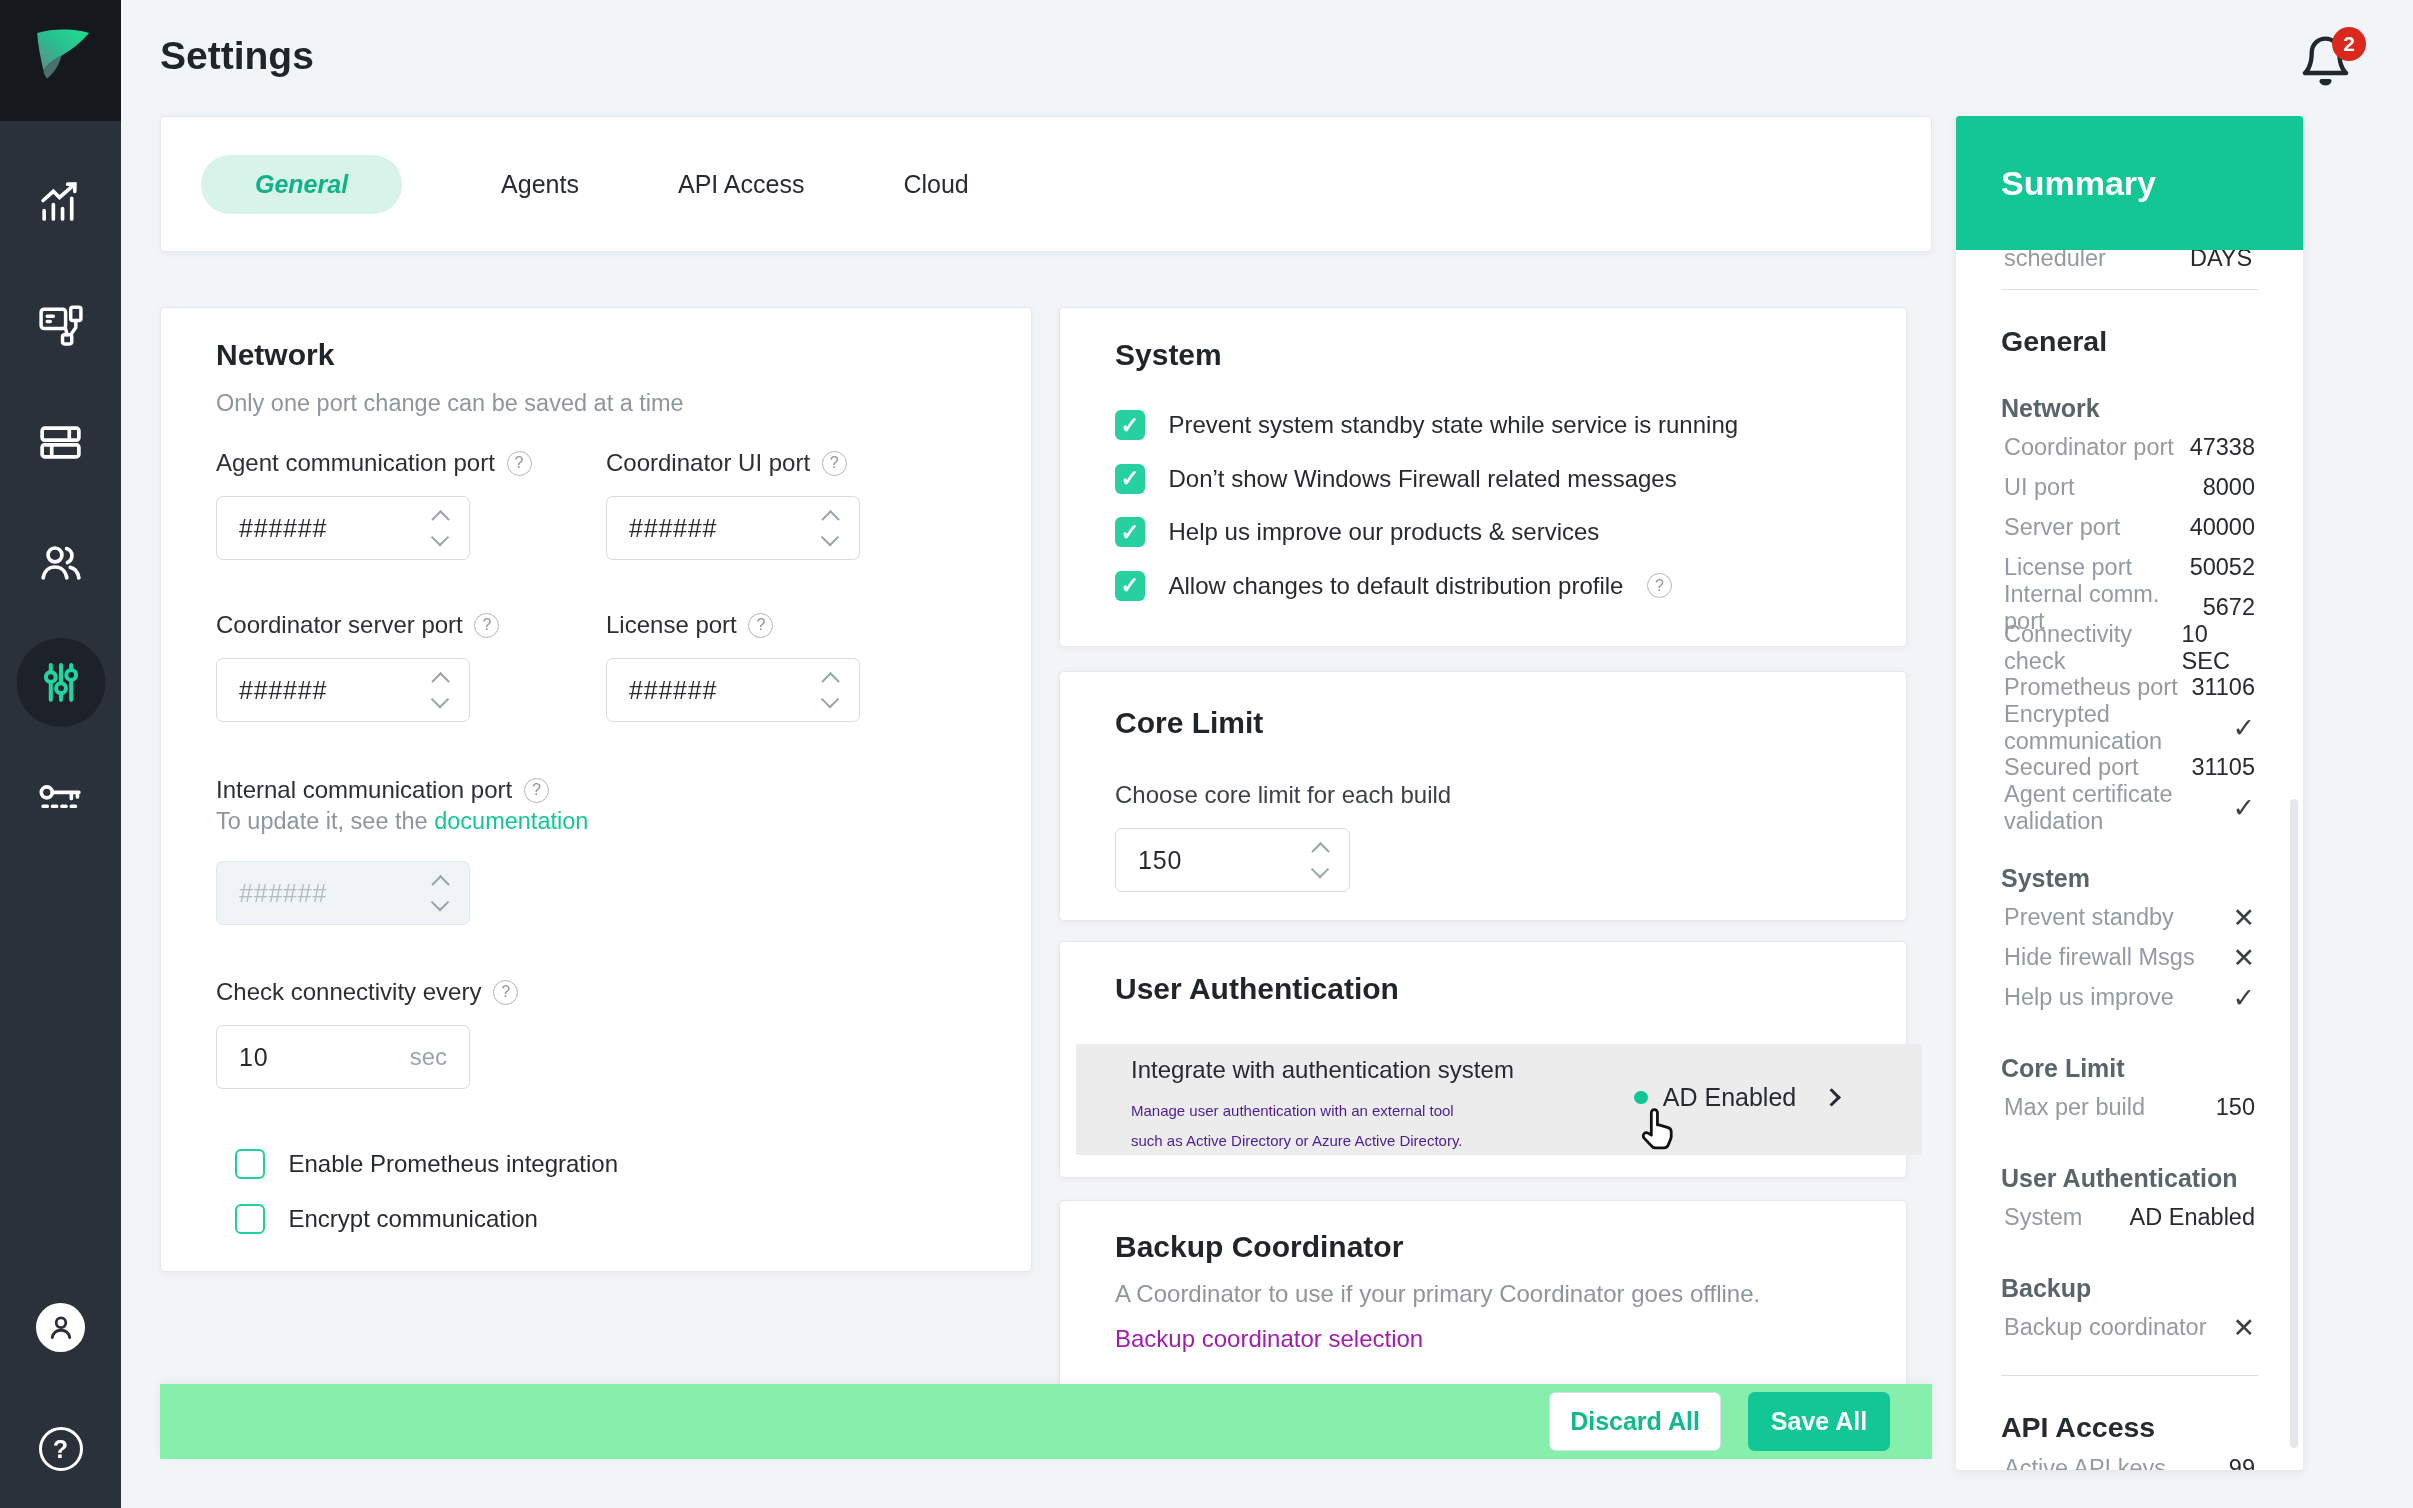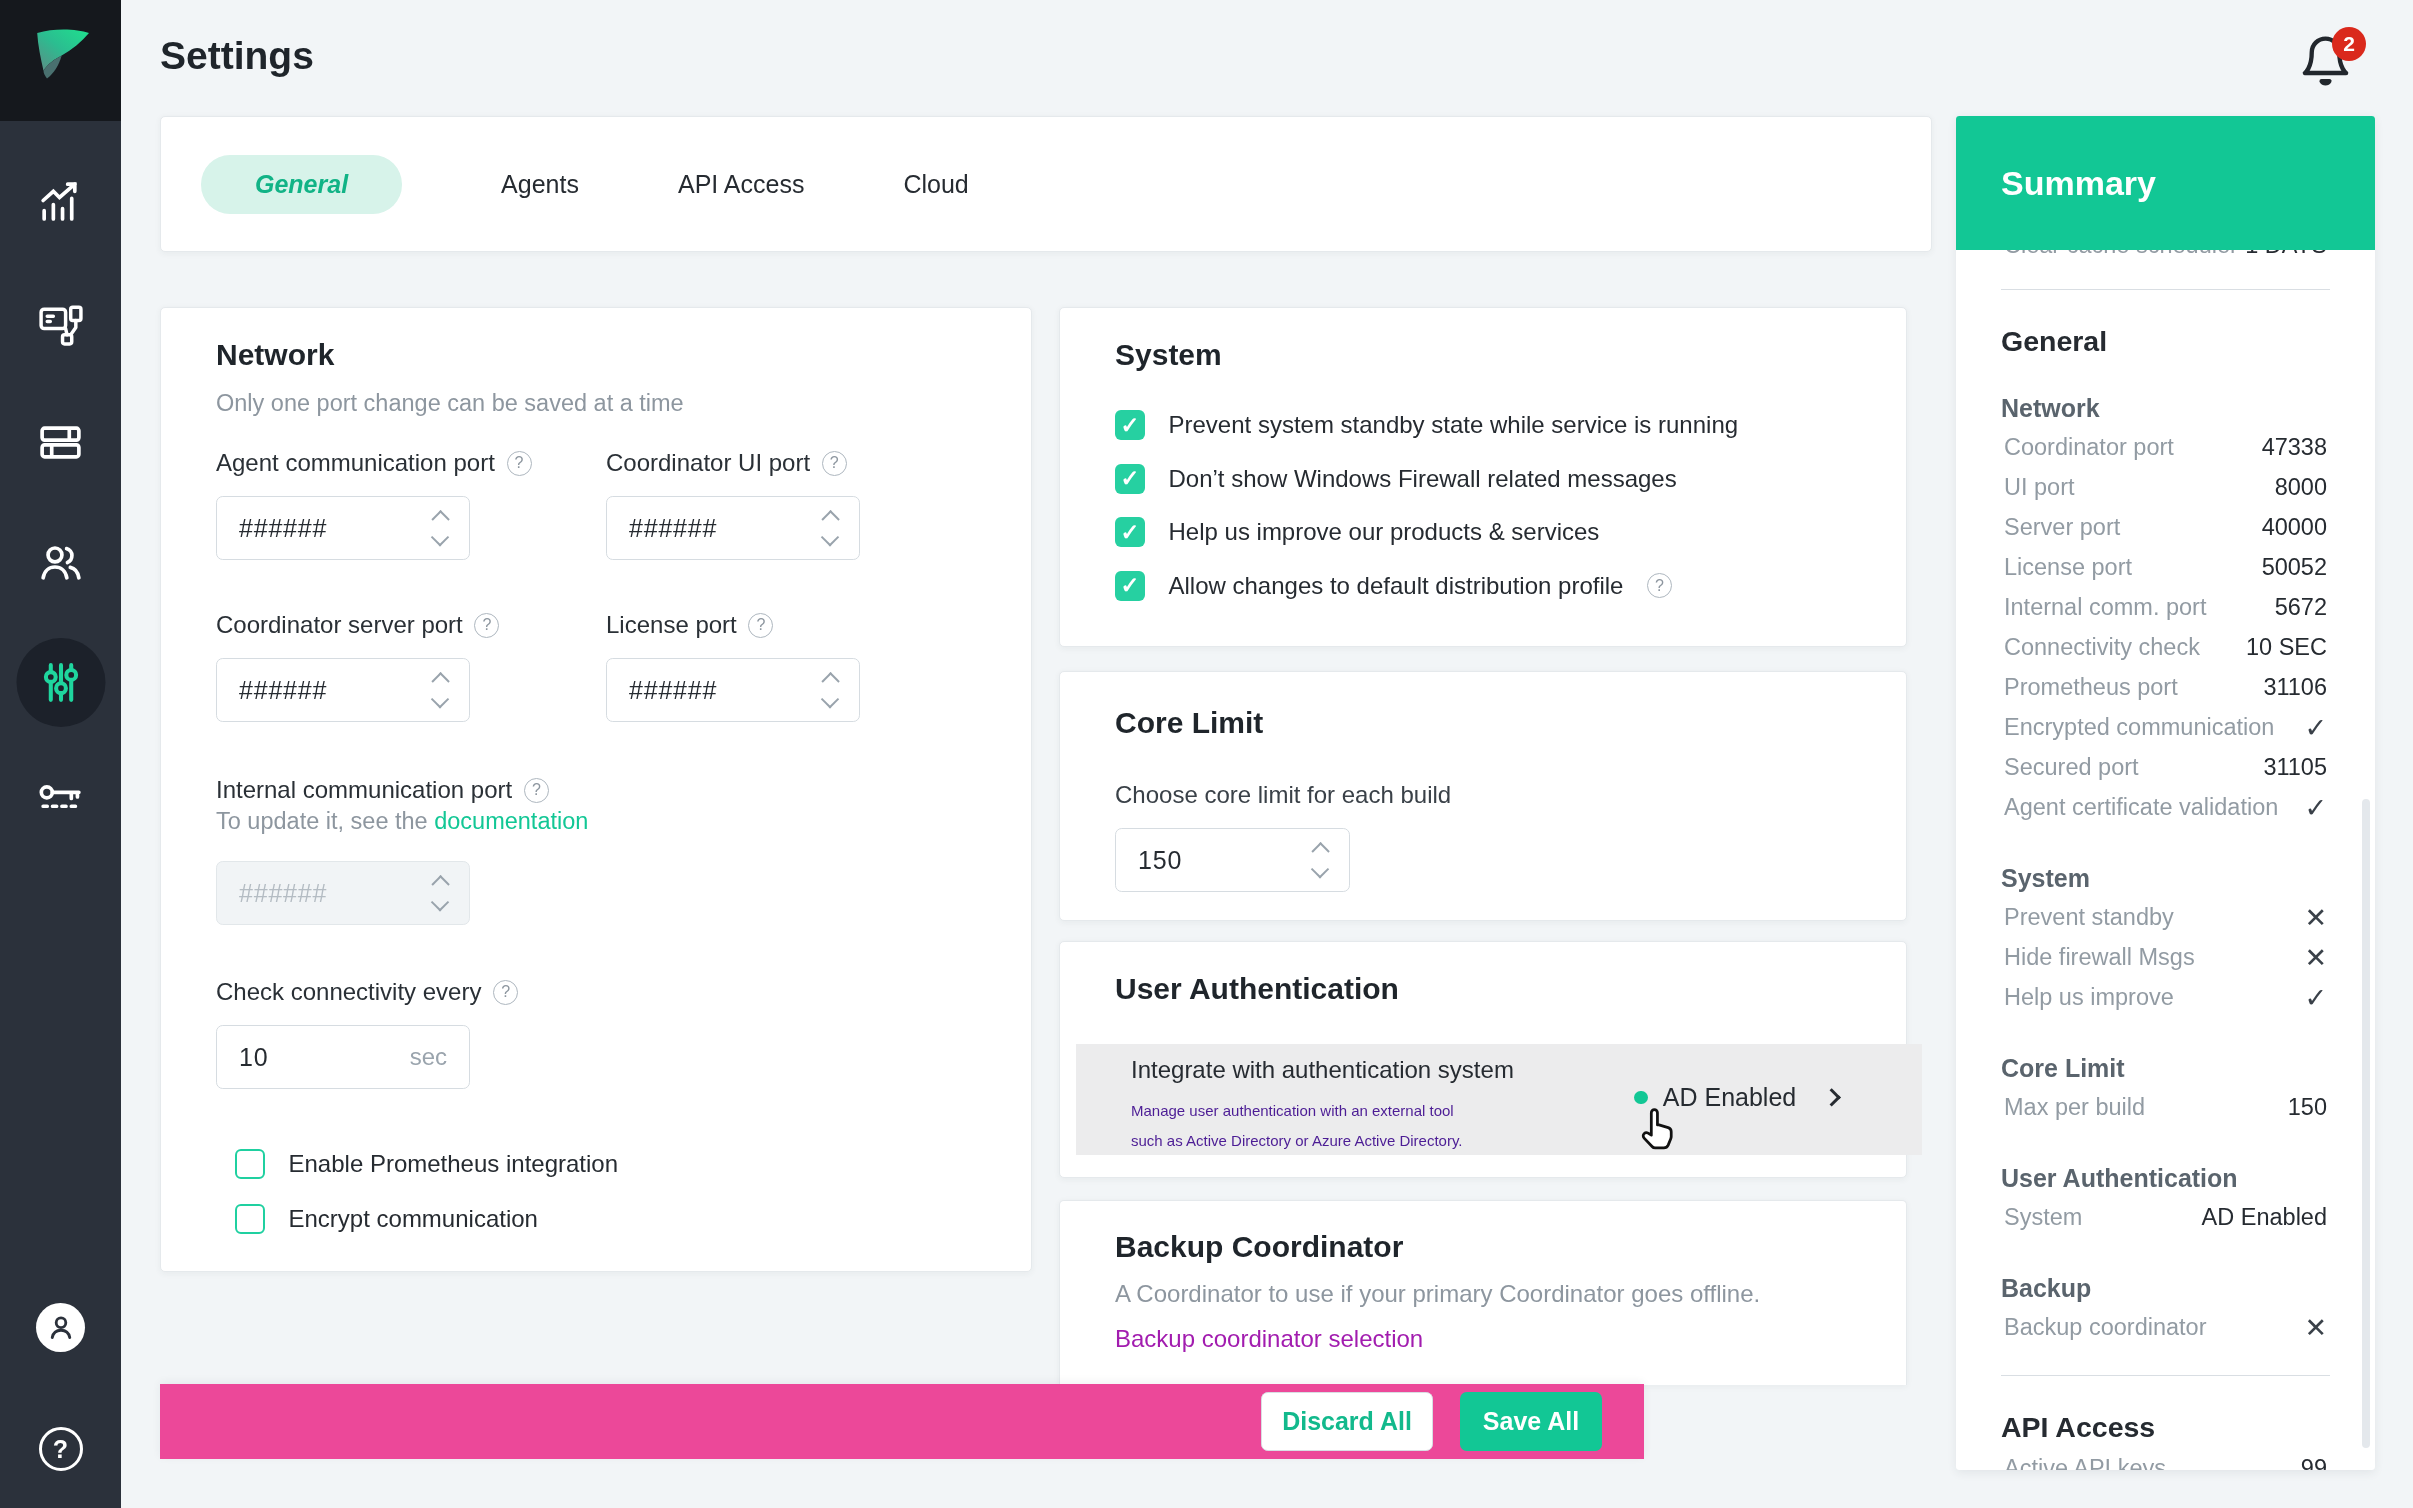--- a/index.html
+++ b/index.html
@@ -83,30 +83,30 @@
   .ua-status-text { font-size:25px; color:#262b31; }
   .chev-right { width:13.4px; height:13.4px; border-top:3.4px solid #262b31; border-right:3.4px solid #262b31;
     transform:rotate(45deg); margin-left:13.4px; }
 
   .backup-card { left:1059px; top:1200px; width:848px; height:185px; border-bottom:none; border-radius:5px 5px 0 0; }
   .backup-card .card-title { position:absolute; left:55px; top:28.5px; }
   .backup-desc { position:absolute; left:55px; top:79px; font-size:24px; color:#8d969f; }
   .backup-sel { position:absolute; left:55px; top:124px; font-size:24px; color:#a21caf; }
 
   
-  .footer-bar { position:absolute; left:160px; top:1384px; width:1484px; height:75px; background:#ec4899;
+  .footer-bar { position:absolute; left:160px; top:1384px; width:1772px; height:75px; background:#86efac;
     box-shadow:0 -2.5px 8.4px rgba(40,50,60,.06); display:flex; align-items:center; justify-content:flex-end;
     gap:27px; padding-right:42px; z-index:5; }
   .btn { height:59px; border-radius:6.7px; font-size:25px; font-weight:bold; display:flex;
     align-items:center; justify-content:center; cursor:pointer; }
   .btn-outline { width:172px; border:1.7px solid #d8dee3; background:#fff; color:#12b98c; }
   .btn-primary { width:142px; background:#12c795; color:#fff; }
 
   
-  .summary-card { position:absolute; left:1956px; top:116px; width:419px; height:1354px; background:#fff;
+  .summary-card { position:absolute; left:1956px; top:116px; width:347px; height:1354px; background:#fff;
     border-radius:3.4px; box-shadow:0 2.5px 10px rgba(40,50,60,.08); overflow:hidden; }
   .summary-head { position:relative; z-index:3; height:134px; background:#12c795; color:#fff;
     display:flex; align-items:center; padding-left:45px; font-size:34px; font-weight:700; }
   .sum-body { position:relative; z-index:1; }
   .sum-row { display:flex; justify-content:space-between; align-items:center; height:40px;
     padding:0 48px; font-size:23.5px; }
   .sum-row .lab { color:#929ba3; }
   .sum-row .val { color:#262b31; }
   .sum-row .mark { color:#3a4149; font-size:27px; }
   .clipped-row { height:34px; margin-top:-22px; }

